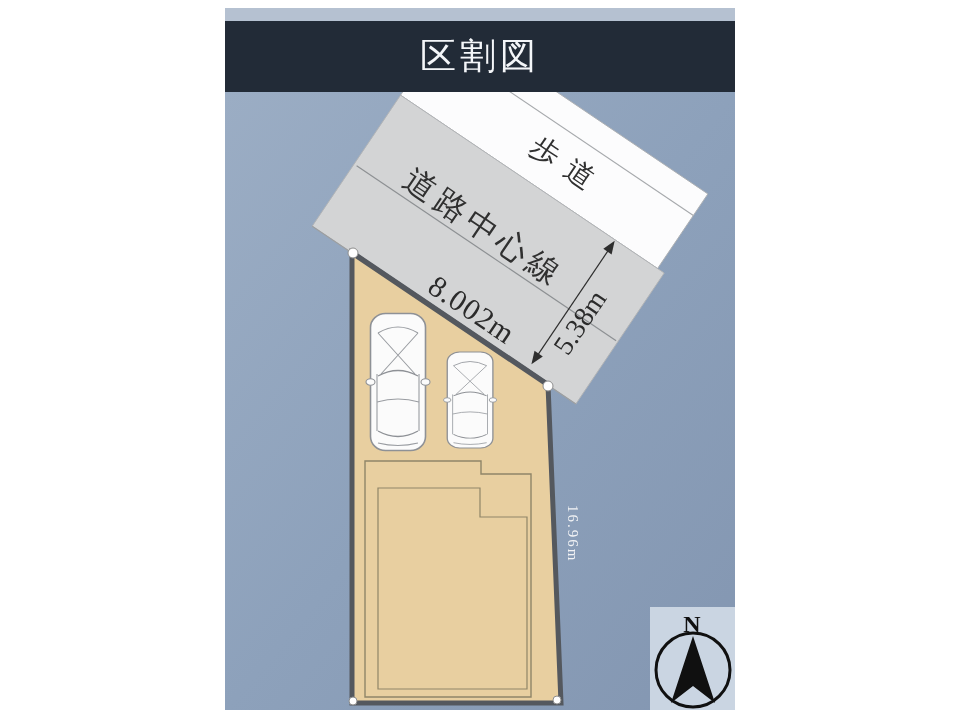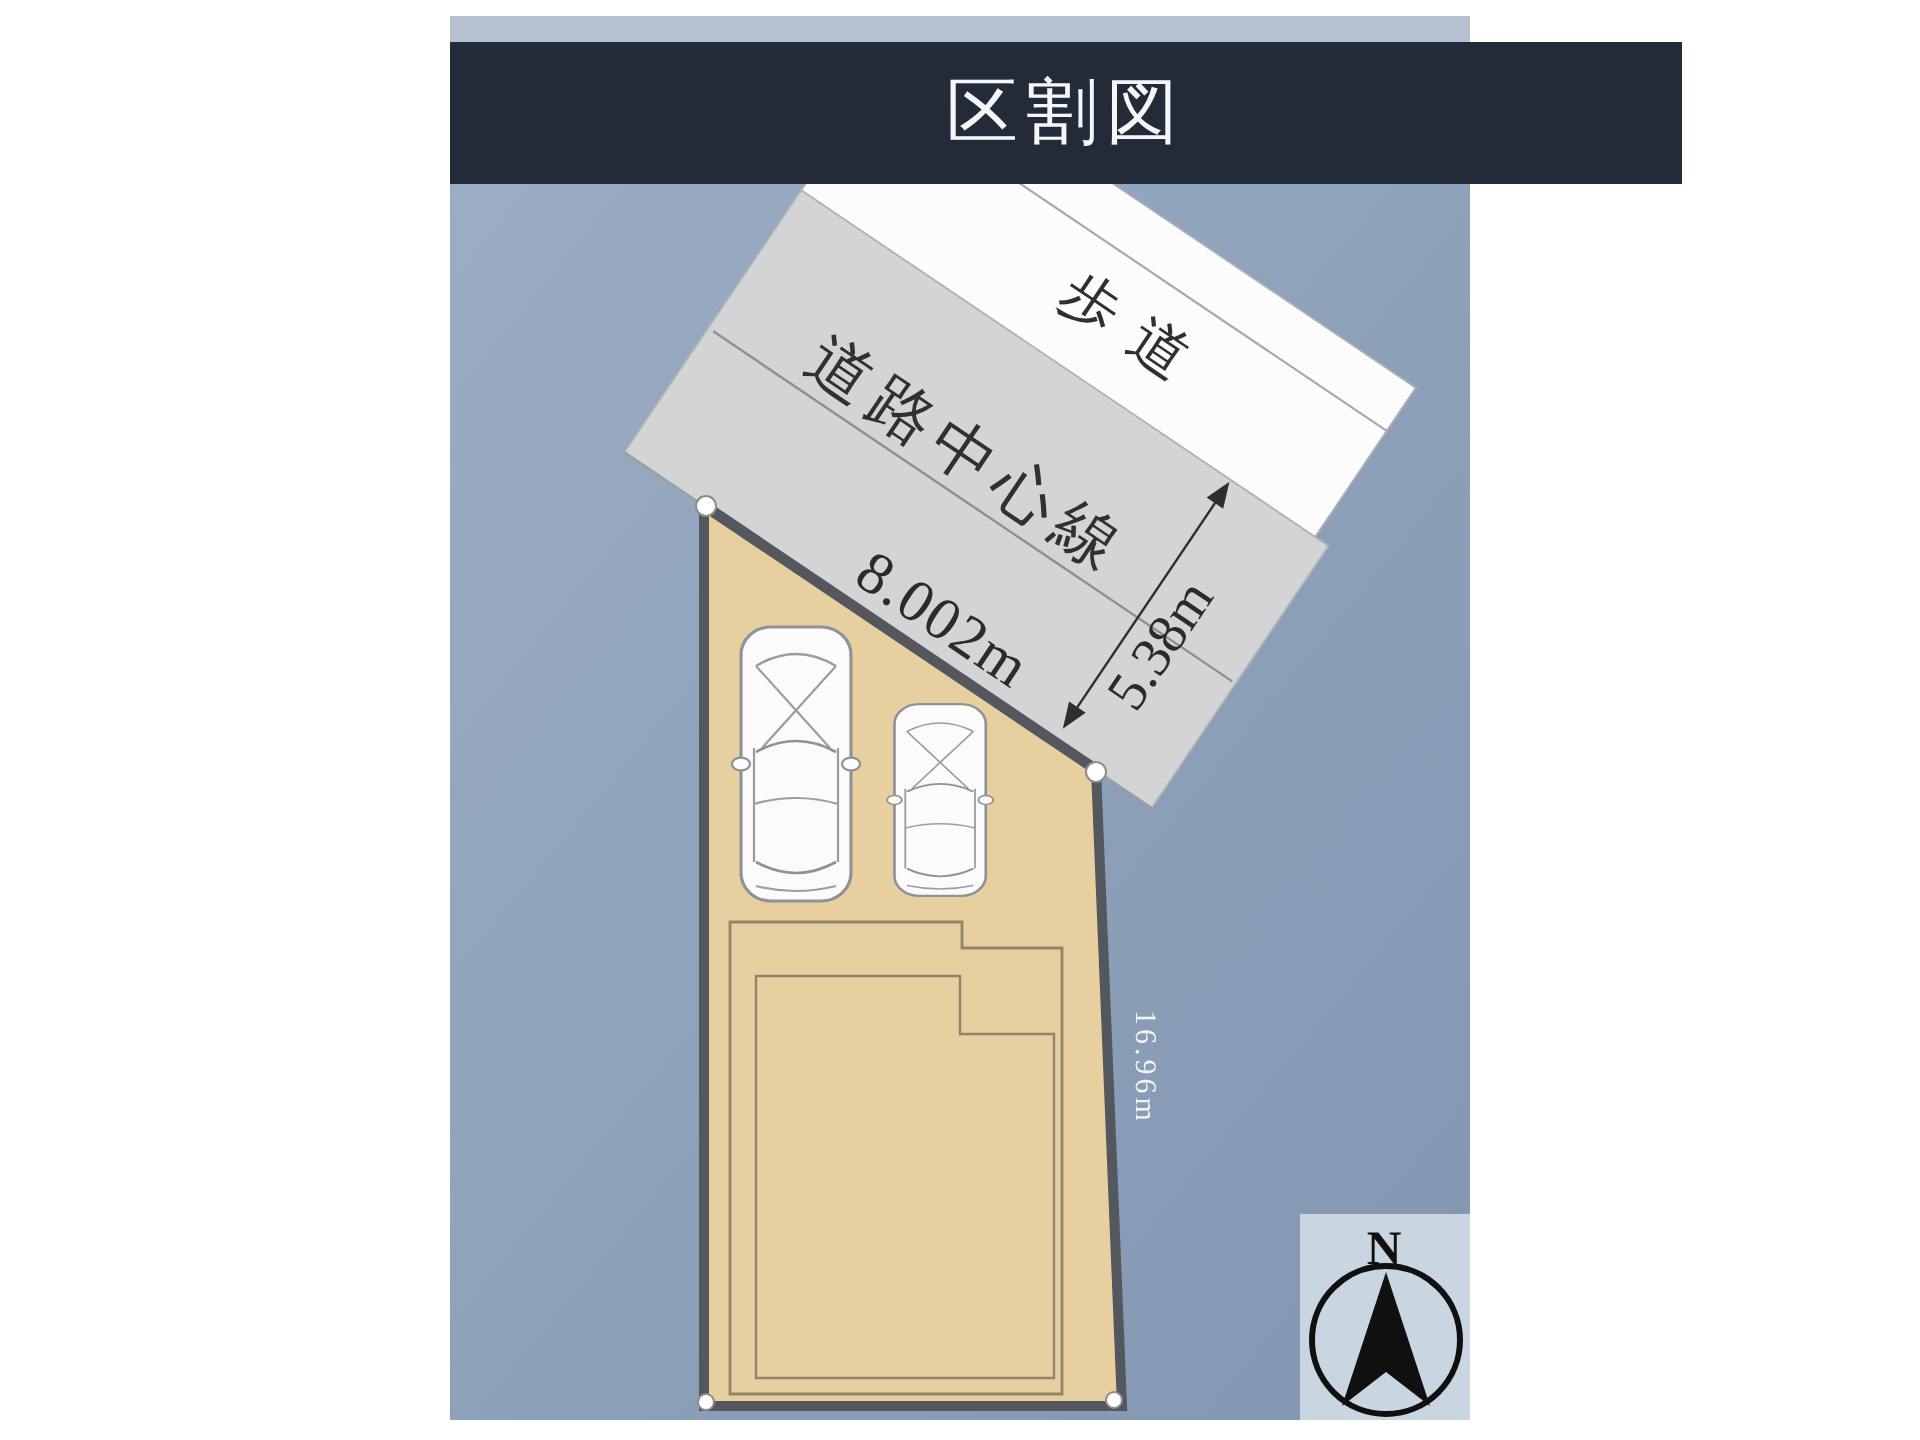--- a/index.html
+++ b/index.html
@@ -1,20 +1,20 @@
 <!DOCTYPE html>
 <html><head>
 <meta charset="utf-8">
 <style>
   html,body{margin:0;padding:0;background:#ffffff;}
   .page{position:relative;width:960px;height:720px;background:#ffffff;overflow:hidden;
         font-family:"Liberation Serif","DejaVu Serif",serif;}
   .content{position:absolute;left:225px;top:8px;width:510px;height:702px;}
   .top-strip{position:absolute;left:0;top:0;width:510px;height:13px;background:#b5c1d1;}
-  .title-bar{position:absolute;left:0;top:13px;width:616px;height:71px;background:#222b37;
+  .title-bar{position:absolute;left:0;top:13px;width:510px;height:71px;background:#222b37;
              display:flex;align-items:center;justify-content:center;}
   .title-bar .t{color:#f4f6f9;font-size:36px;letter-spacing:4px;font-weight:400;}
   .canvas-wrap{position:absolute;left:0;top:84px;width:510px;height:618px;}
   svg text{font-family:"Liberation Serif","DejaVu Serif",serif;}
 </style>
 </head>
 <body>
 
 <div class="page">
   <div class="content">

